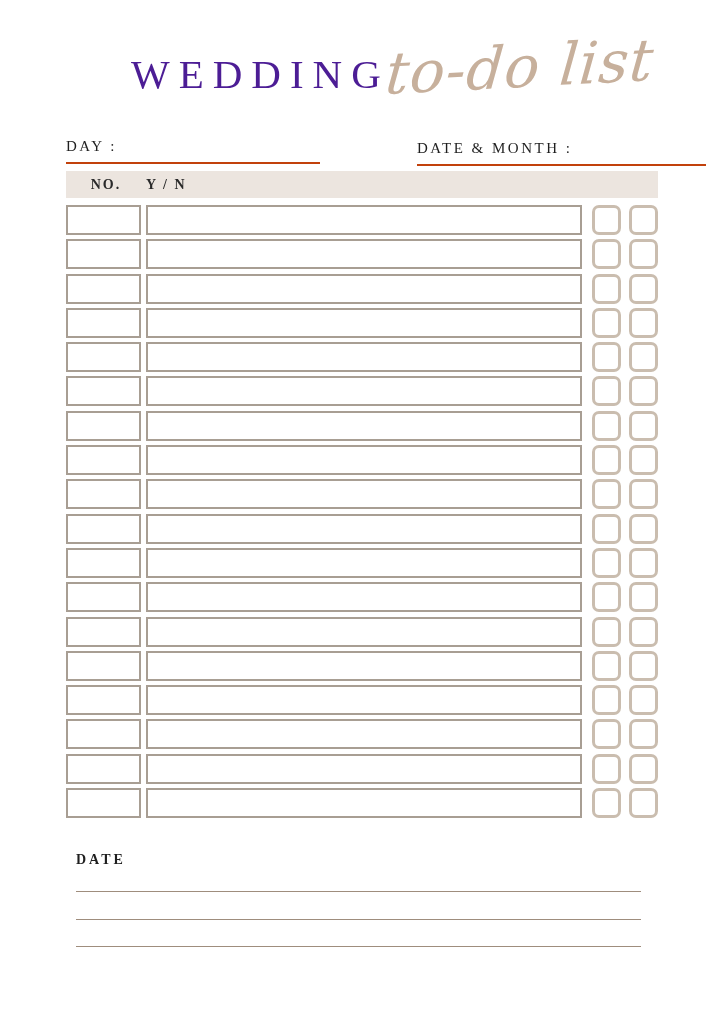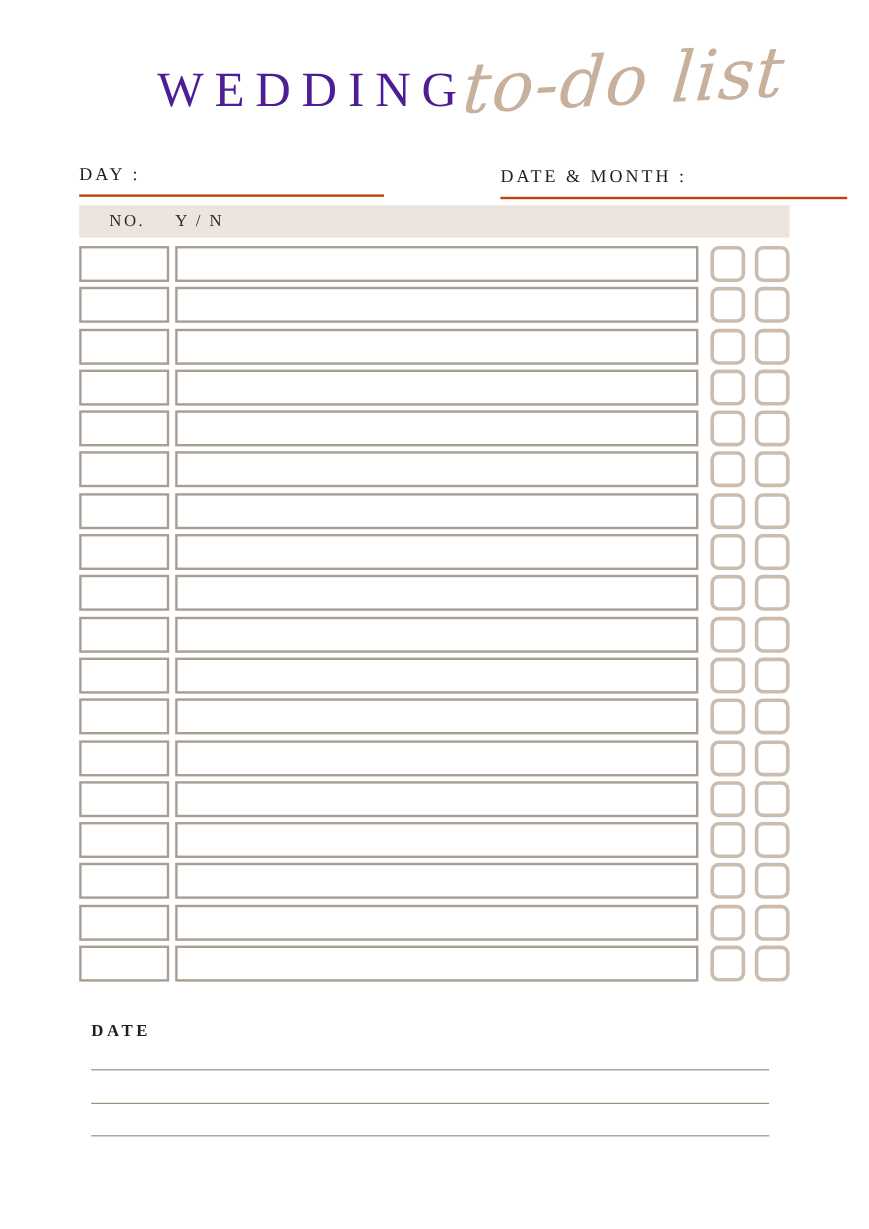--- a/index.html
+++ b/index.html
@@ -34,21 +34,21 @@
     font-size:15px;font-weight:400;letter-spacing:2.5px;
     color:#1f1f1f;
   }
   .field.day{left:66px;width:254px;}
   .field.datemonth{left:369px;width:289px;border-bottom-width:2px;top:140px;margin-left:48px;}
   
   .thead{
     position:absolute;left:66px;top:171px;width:592px;height:27px;
     background:#ece5df;
     display:flex;align-items:center;
-    font-size:14px;font-weight:400;letter-spacing:2px;color:#2a2a2a;
+    font-size:14px;font-weight:700;letter-spacing:2px;color:#2a2a2a;
   }
   .thead .th-no{width:80px;text-align:center;}
   .thead .th-todo{flex:1;text-align:center;}
   .thead .th-yn{width:76px;text-align:left;}
   
   .rows{
     position:absolute;left:66px;top:205px;width:592px;
     display:flex;flex-direction:column;
   }
   .row{

